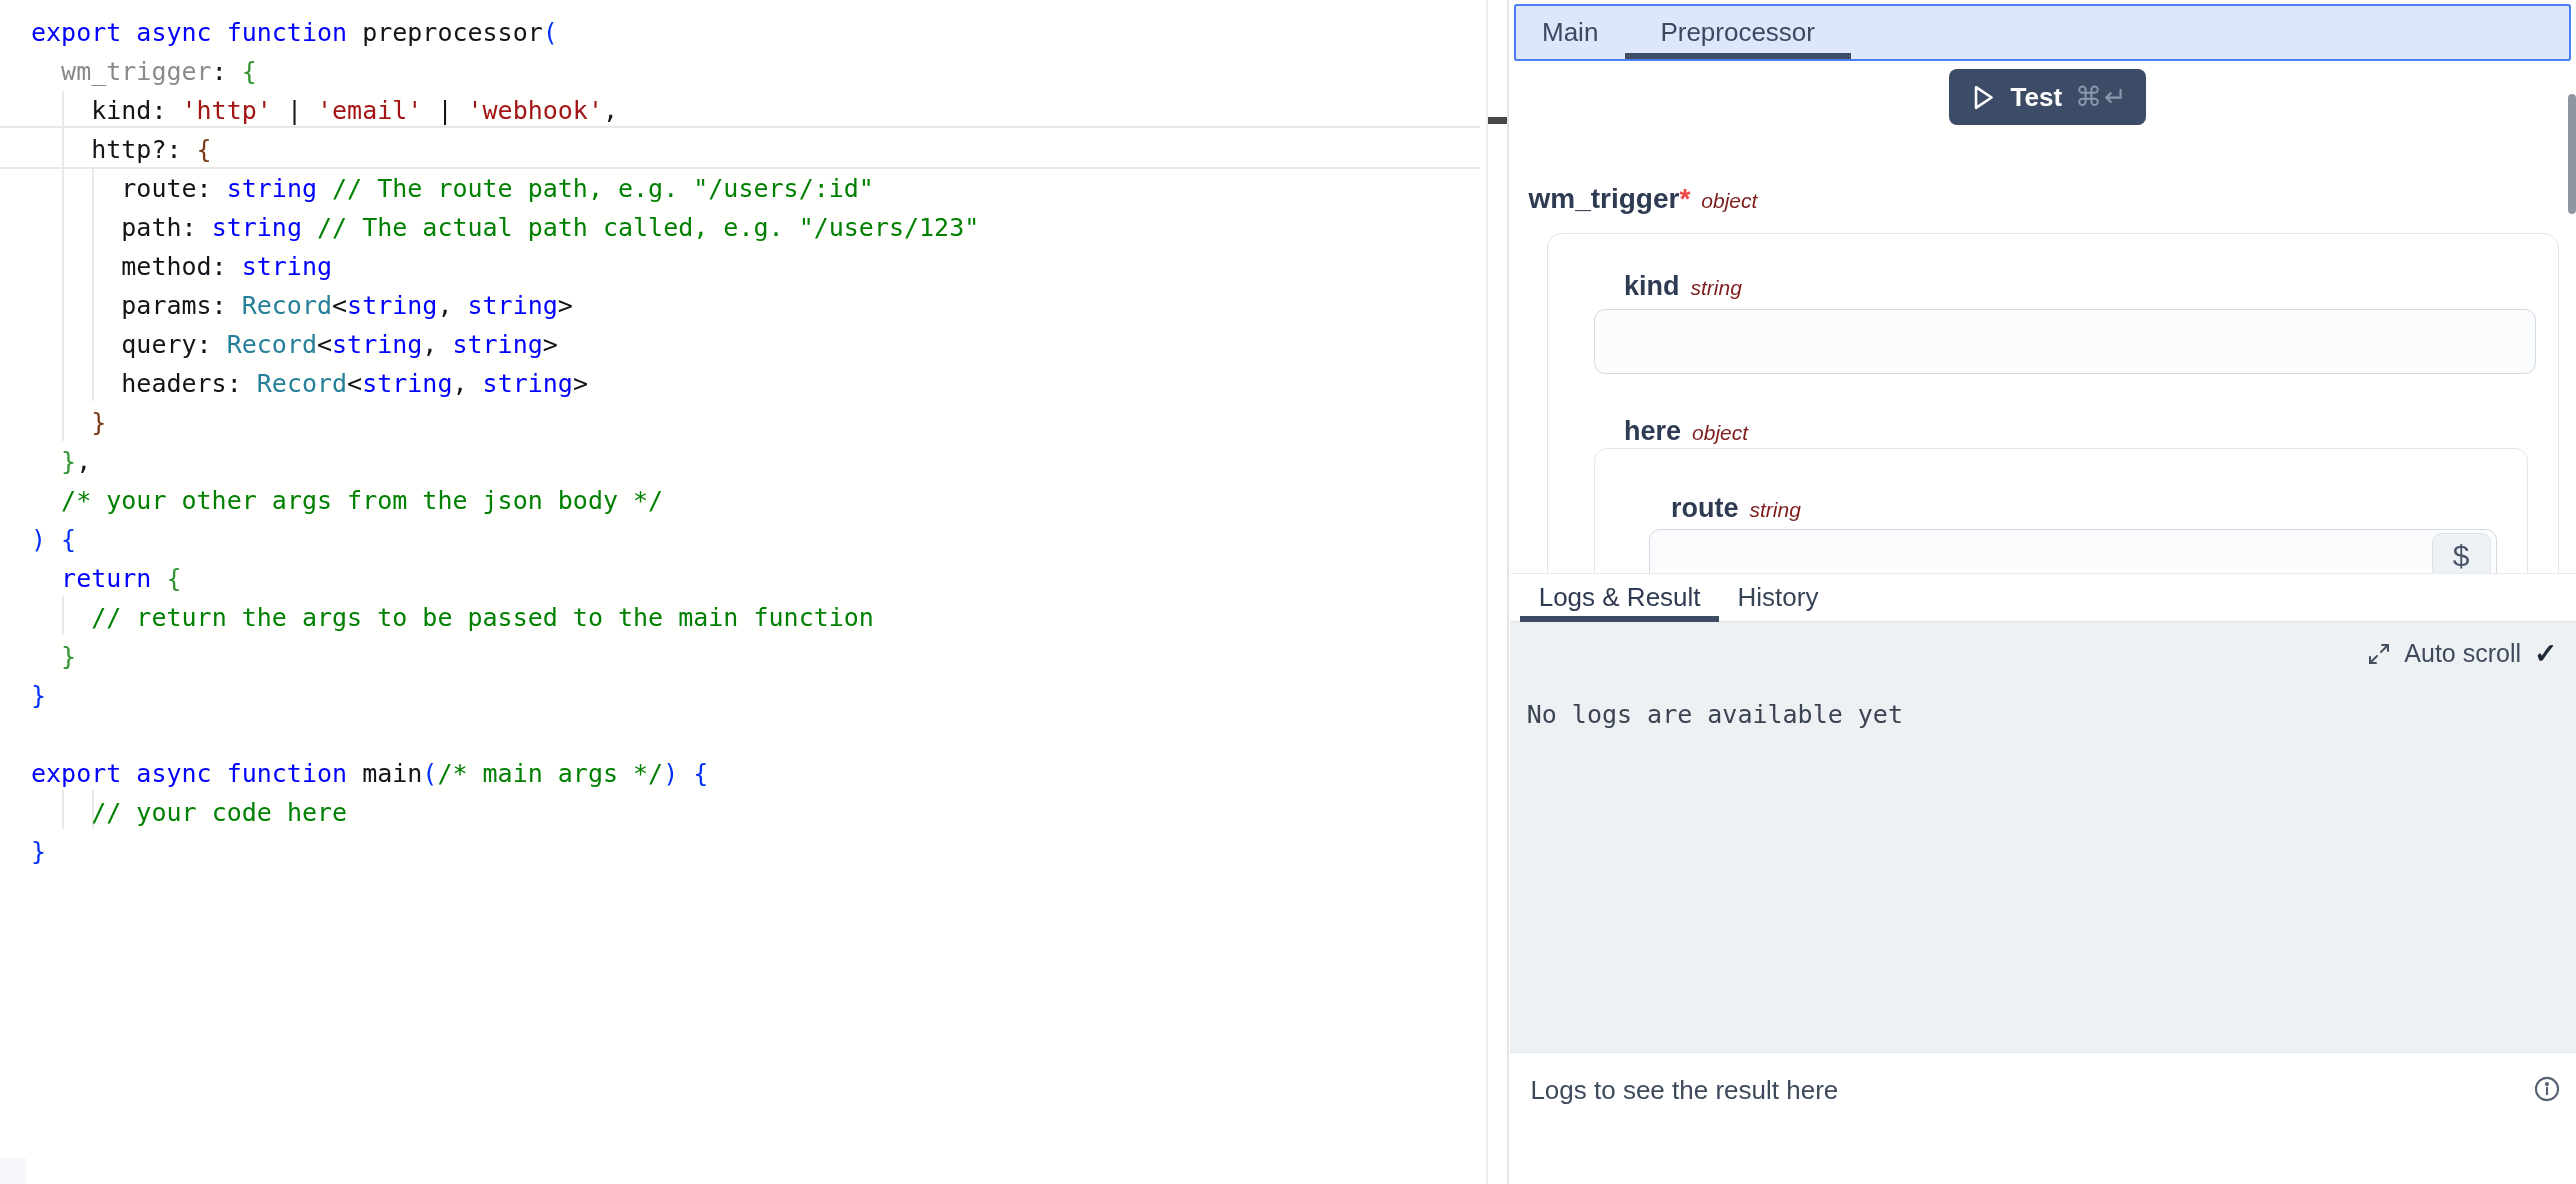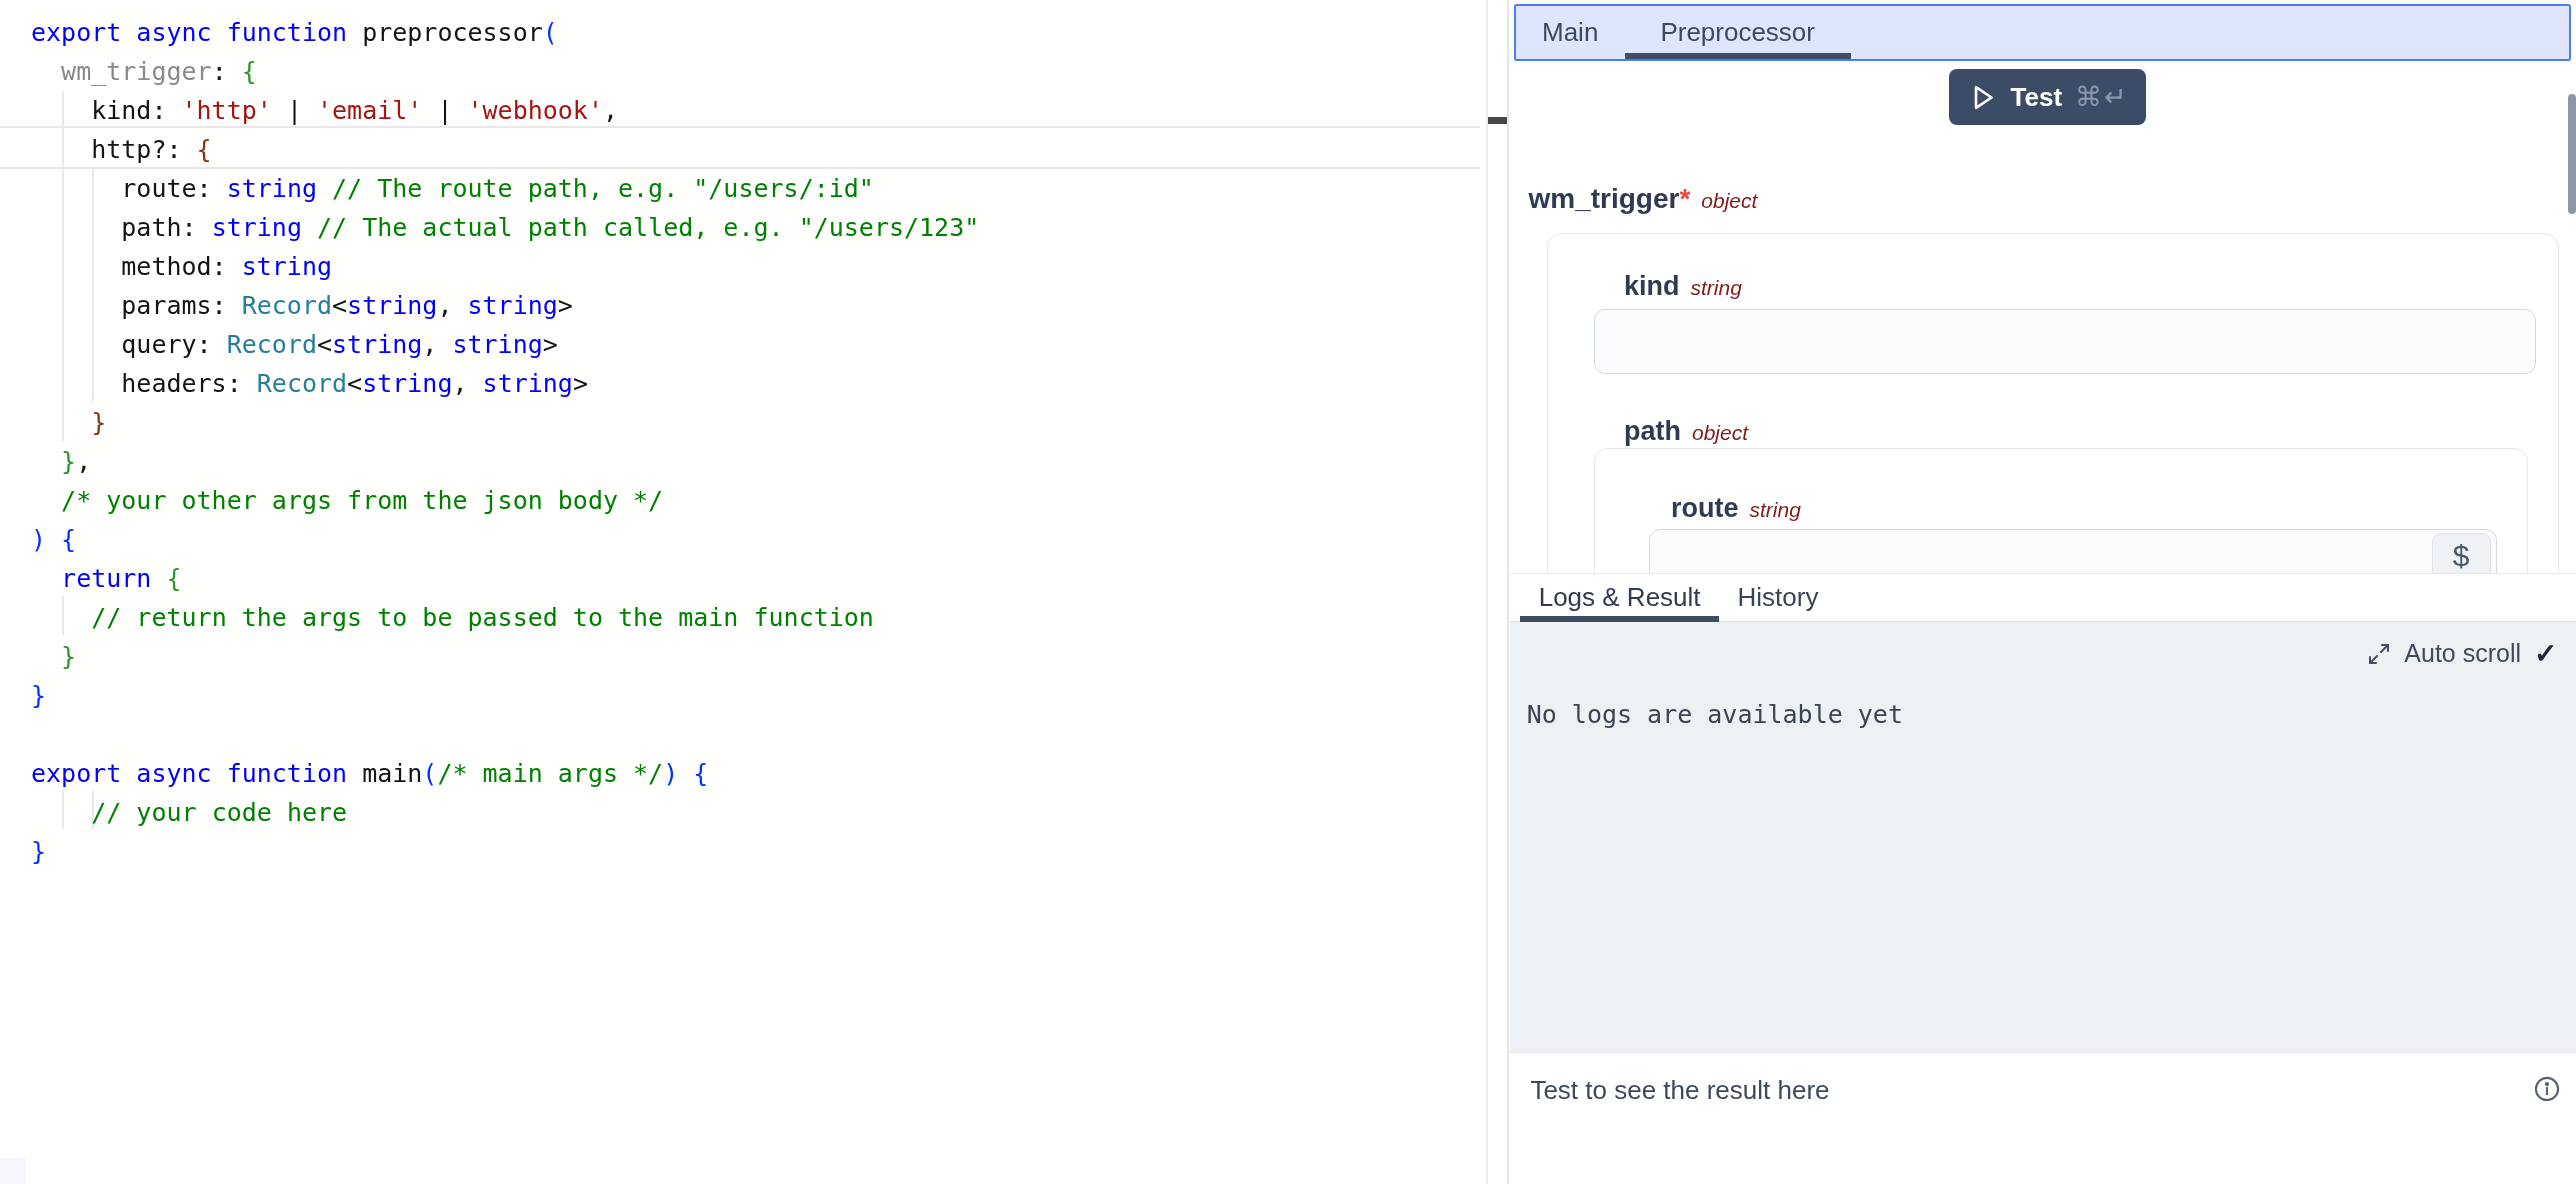--- a/index.html
+++ b/index.html
@@ -123,21 +123,21 @@
         <span class="nm">wm_trigger</span><span class="req">*</span><span class="ftype">object</span>
       </div>
 
       <div class="card outer">
         <div class="f-label" style="left:76px;top:37px;">
           <span>kind</span><span class="ftype">string</span>
         </div>
         <textarea class="f-input kind-input" value="" style=""></textarea>
 
         <div class="f-label" style="left:76px;top:182px;">
-          <span>path</span><span class="ftype">object</span>
+          <span>here</span><span class="ftype">object</span>
         </div>
 
         <div class="card inner">
           <div class="f-label" style="left:76px;top:44px;">
             <span>route</span><span class="ftype">string</span>
           </div>
           <div class="route-wrap">
             <textarea class="f-input route-input" style=""></textarea>
             <div class="dollar-btn">
               <span>$</span>
@@ -168,21 +168,21 @@
             <line x1="21" y1="3" x2="14" y2="10"></line>
               <line x1="3" y1="21" x2="10" y2="14"></line>
           </svg>
           <span>Auto scroll</span>
           <span class="check">✓</span>
         </div>
         <div class="nologs">No logs are available yet</div>
       </div>
 
       <div class="result-area">
-        <div class="result-text">Test to see the result here</div>
+        <div class="result-text">Logs to see the result here</div>
         <svg class="info-icon" width="28" height="28" viewBox="0 0 24 24" fill="none" stroke="#566274" stroke-width="1.8" stroke-linecap="round">
           <circle cx="12" cy="12" r="9.5"></circle>
           <line x1="12" y1="11" x2="12" y2="16.5"></line>
           <circle cx="12" cy="7.8" r="0.9" fill="#566274"></circle>
         </svg>
       </div>
     </div>
 
     <div class="scroll-thumb"></div>
   </div>

